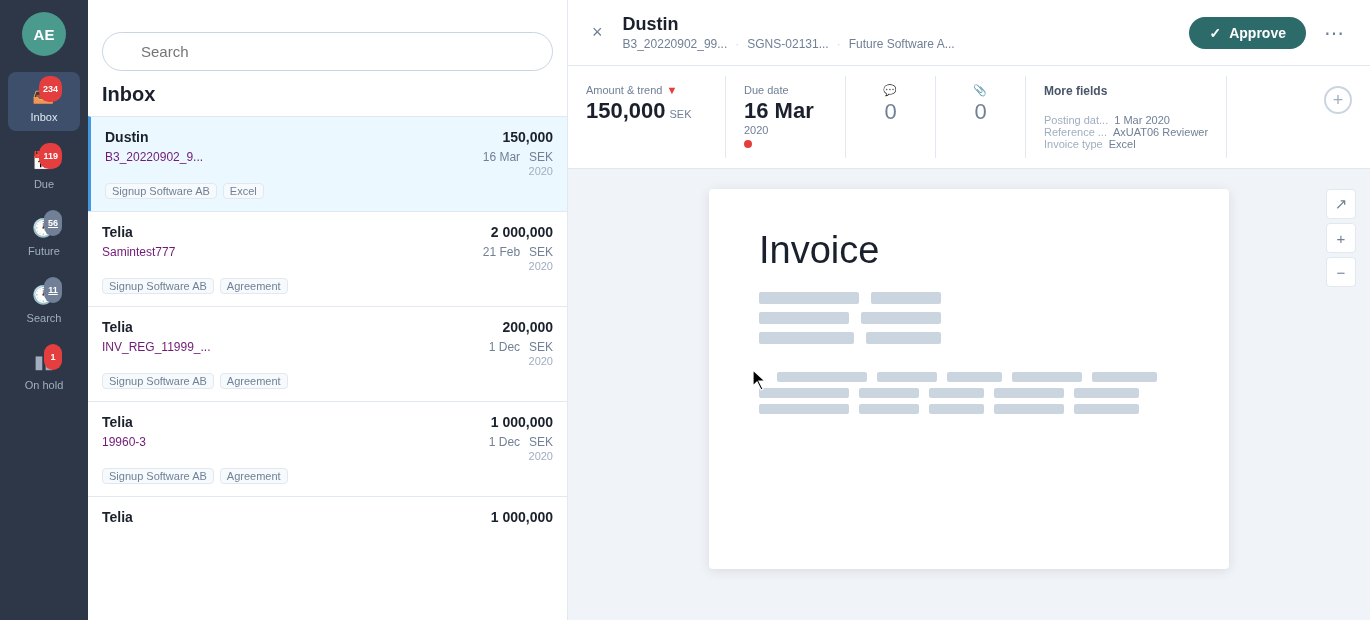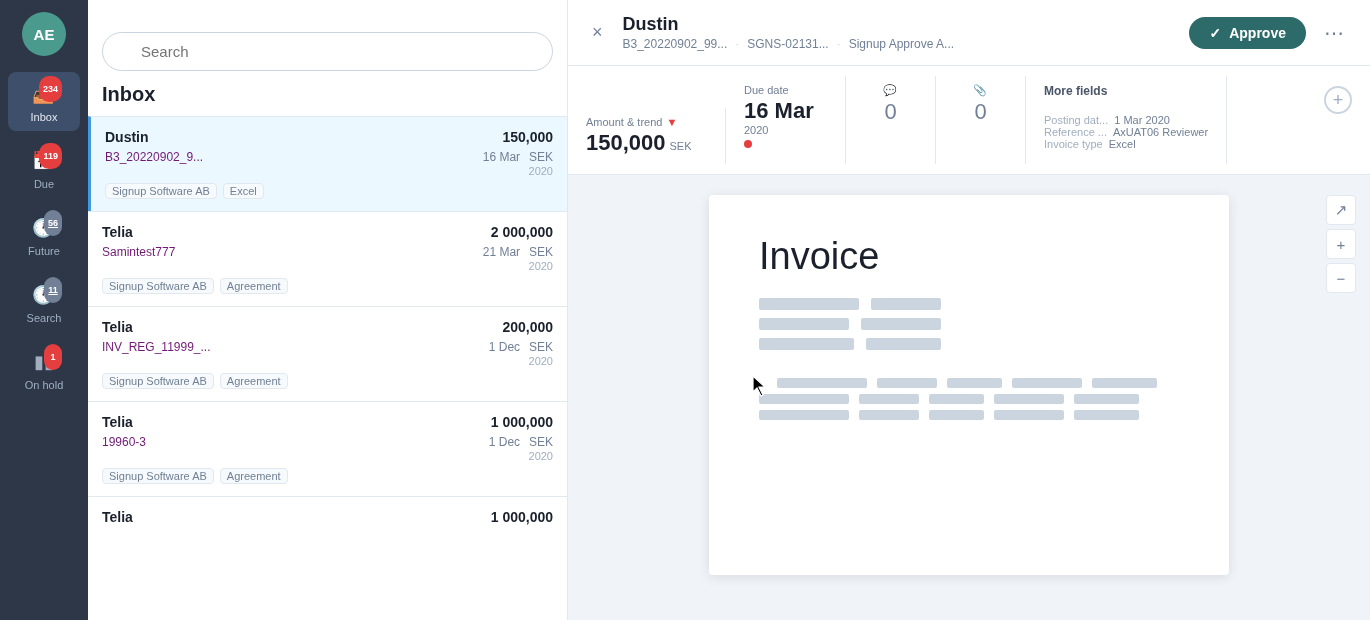--- a/index.html
+++ b/index.html
@@ -145,21 +145,21 @@
       display: flex; align-items: stretch;
       border-bottom: 1px solid #e2e8f0;
       padding: 10px 18px;
       gap: 0;
     }
     .info-card {
       padding: 8px 18px;
       border-right: 1px solid #e2e8f0;
       min-width: 140px;
     }
-    .info-card:first-child { padding-left: 0; margin-top: 32px; }
+    .info-card:first-child { padding-left: 0; }
     .info-card:last-child { border-right: none; flex: 1; }
     .info-card-label {
       font-size: 11px; color: #718096; display: flex; align-items: center; gap: 4px;
     }
     .info-card-value { font-size: 22px; font-weight: 700; color: #1a202c; margin-top: 2px; }
     .info-card-sub { font-size: 11px; color: #718096; }
     .info-card-num { font-size: 22px; font-weight: 300; color: #718096; margin-top: 2px; }
     .due-date-card { min-width: 120px; }
     .due-red-dot { width: 8px; height: 8px; background: #e53e3e; border-radius: 50%; margin-top: 4px; }
     .comments-card { min-width: 90px; text-align: center; display: flex; flex-direction: column; align-items: center; }
@@ -298,21 +298,21 @@
     </div>
 
     <div class="invoice-item">
       <div class="invoice-row1">
         <span class="invoice-name">Telia</span>
         <span class="invoice-amount">2 000,000</span>
       </div>
       <div class="invoice-row2">
         <span class="invoice-ref">Samintest777</span>
         <div class="invoice-date-wrapper">
-          <span class="invoice-date">21 Mar</span>
+          <span class="invoice-date">21 Feb</span>
           &nbsp;<span class="invoice-currency">SEK</span>
           <div class="invoice-year">2020</div>
         </div>
       </div>
       <div class="invoice-tags">
         <span class="tag">Signup Software AB</span>
         <span class="tag">Agreement</span>
       </div>
     </div>
 
@@ -368,21 +368,21 @@
 
   <div class="detail-header">
     <span class="close-btn">×</span>
     <div>
       <div class="detail-title">Dustin</div>
       <div class="breadcrumbs">
         <span>B3_20220902_99...</span>
         <span class="breadcrumb-sep">·</span>
         <span>SGNS-02131...</span>
         <span class="breadcrumb-sep">·</span>
-        <span>Signup Approve A...</span>
+        <span>Future Software A...</span>
       </div>
     </div>
     <div class="detail-actions">
       <button class="approve-btn">
         <span>✓</span>
         <span>Approve</span>
       </button>
       <span class="more-btn">⋯</span>
     </div>
   </div>

